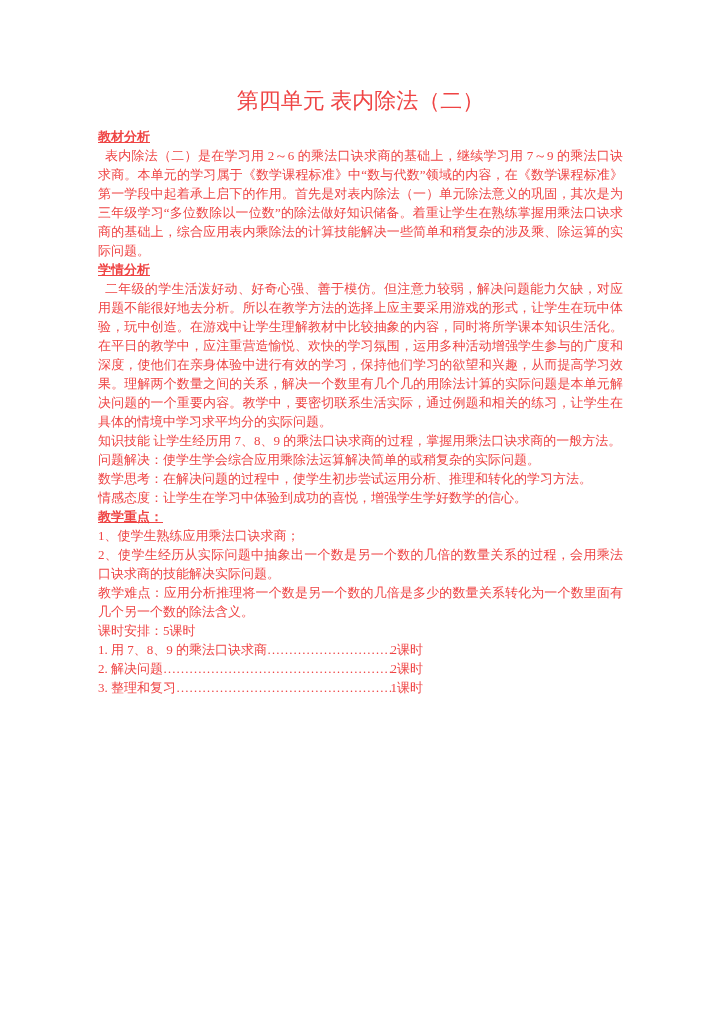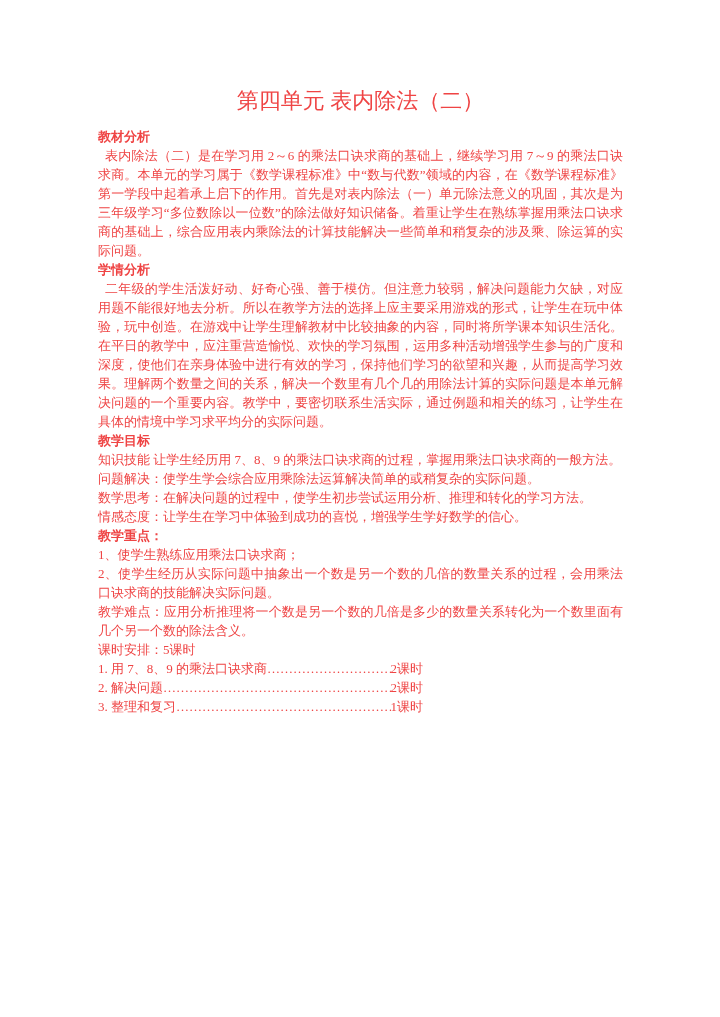--- a/index.html
+++ b/index.html
@@ -24,21 +24,21 @@
     font-weight: normal;
     text-align: center;
     margin: 0 0 11px 0;
   }
   .line, .para {
     font-size: 13px;
     line-height: 19px;
     margin: 0;
     text-align: justify;
   }
-  .h { font-weight: bold; }
+  .h { font-weight: bold; text-decoration: underline; }
   .para { text-indent: 7px; }
   .b { font-weight: normal; }
   .toc { width: 325px; }
   .toc-row {
     display: flex;
     align-items: baseline;
     font-size: 13px;
     line-height: 19px;
   }
   .toc-name { white-space: nowrap; flex: 0 0 auto; }
@@ -57,21 +57,20 @@
   <div class="doc">
 
     <h1 class="title">第四单元 表内除法（二）</h1>
 
     <div class="line h">教材分析</div>
     <p class="para">表内除法（二）是在学习用 2～6 的乘法口诀求商的基础上，继续学习用 7～9 的乘法口诀求商。本单元的学习属于《数学课程标准》中“数与代数”领域的内容，在《数学课程标准》第一学段中起着承上启下的作用。首先是对表内除法（一）单元除法意义的巩固，其次是为三年级学习“多位数除以一位数”的除法做好知识储备。着重让学生在熟练掌握用乘法口诀求商的基础上，综合应用表内乘除法的计算技能解决一些简单和稍复杂的涉及乘、除运算的实际问题。</p>
 
     <div class="line h">学情分析</div>
     <p class="para">二年级的学生活泼好动、好奇心强、善于模仿。但注意力较弱，解决问题能力欠缺，对应用题不能很好地去分析。所以在教学方法的选择上应主要采用游戏的形式，让学生在玩中体验，玩中创造。在游戏中让学生理解教材中比较抽象的内容，同时将所学课本知识生活化。在平日的教学中，应注重营造愉悦、欢快的学习氛围，运用多种活动增强学生参与的广度和深度，使他们在亲身体验中进行有效的学习，保持他们学习的欲望和兴趣，从而提高学习效果。理解两个数量之间的关系，解决一个数里有几个几的用除法计算的实际问题是本单元解决问题的一个重要内容。教学中，要密切联系生活实际，通过例题和相关的练习，让学生在具体的情境中学习求平均分的实际问题。</p>
 
-    <div class="line h">教学目标</div>
     <p class="line">知识技能 让学生经历用 7、8、9 的乘法口诀求商的过程，掌握用乘法口诀求商的一般方法。</p>
     <p class="line">问题解决：使学生学会综合应用乘除法运算解决简单的或稍复杂的实际问题。</p>
     <p class="line">数学思考：在解决问题的过程中，使学生初步尝试运用分析、推理和转化的学习方法。</p>
     <p class="line">情感态度：让学生在学习中体验到成功的喜悦，增强学生学好数学的信心。</p>
 
     <div class="line h">教学重点：</div>
     <p class="line">1、使学生熟练应用乘法口诀求商；</p>
     <p class="line">2、使学生经历从实际问题中抽象出一个数是另一个数的几倍的数量关系的过程，会用乘法口诀求商的技能解决实际问题。</p>
 
     <p class="line"><span class="b">教学难点：</span><span>应用分析推理将一个数是另一个数的几倍是多少的数量关系转化为一个数里面有几个另一个数的除法含义。</span></p>

